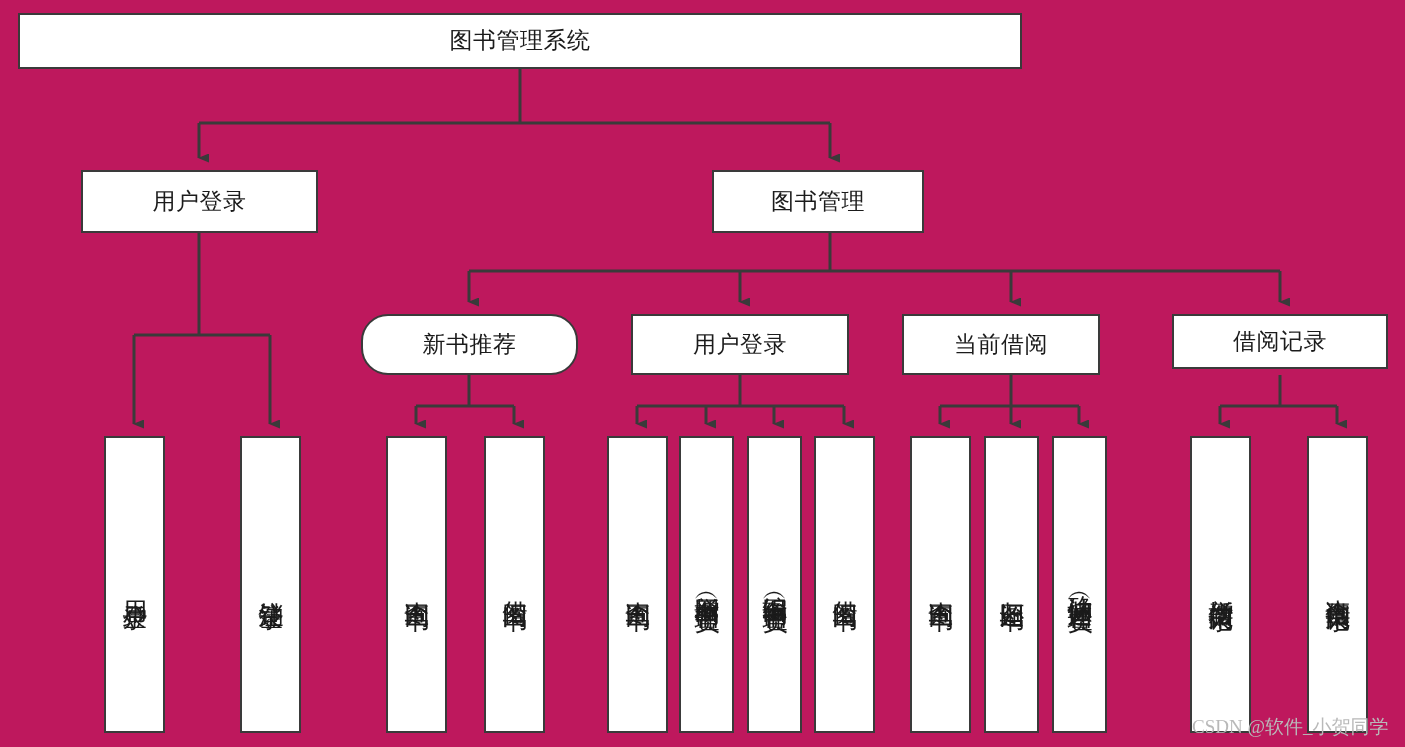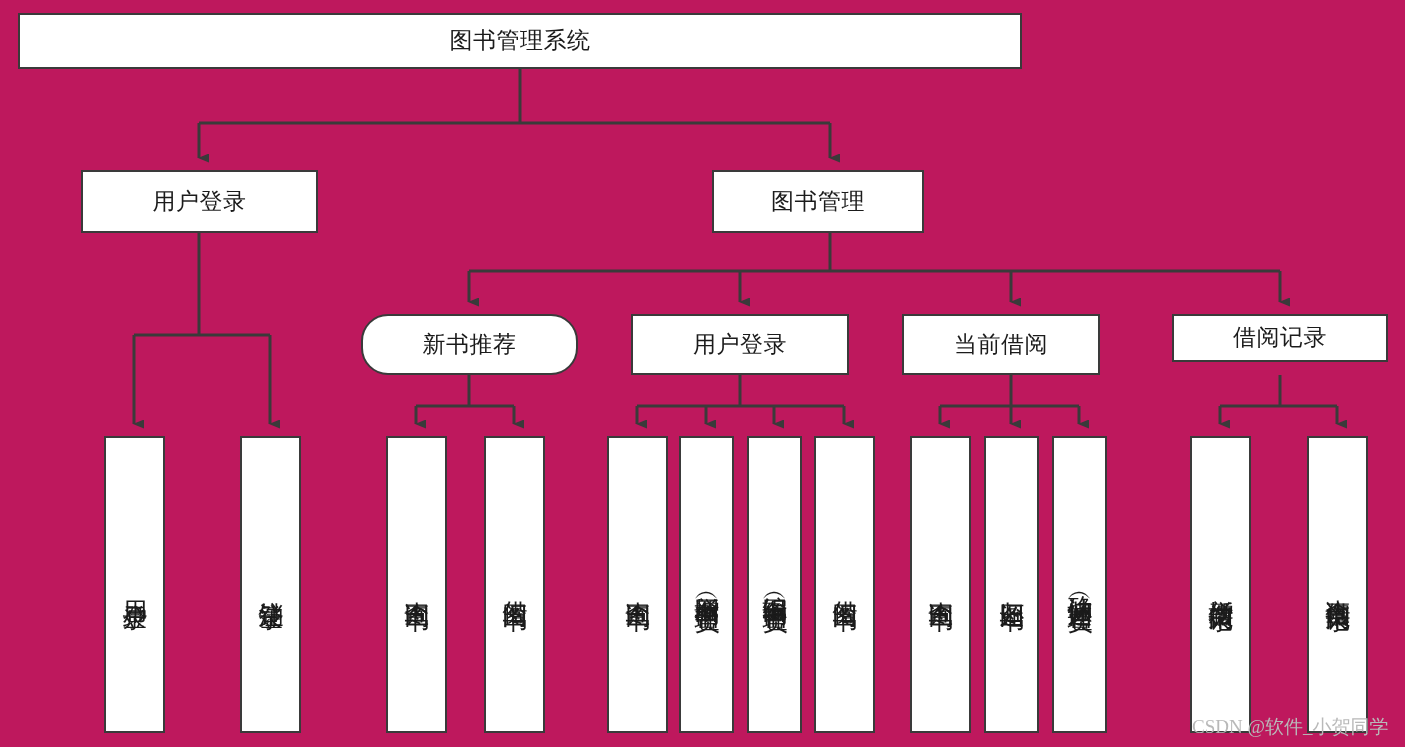--- a/index.html
+++ b/index.html
@@ -134,21 +134,21 @@
 
   <div class="node horiz" style="left:361px; top:314px; width:217px; height:61px;border-radius:27px;">
     <span class="label">新书推荐</span>
   </div>
   <div class="node horiz" style="left:631px; top:314px; width:218px; height:61px;">
     <span class="label">用户登录</span>
   </div>
   <div class="node horiz" style="left:902px; top:314px; width:198px; height:61px;">
     <span class="label">当前借阅</span>
   </div>
-  <div class="node horiz" style="left:1172px; top:314px; width:216px; height:48px;">
+  <div class="node horiz" style="left:1172px; top:314px; width:216px; height:55px;">
     <span class="label">借阅记录</span>
   </div>
 
   <div class="node vert" style="left:104px; top:436px; width:61px; height:297px;">
     <span class="label">用户登录</span>
   </div>
   <div class="node vert" style="left:240px; top:436px; width:61px; height:297px;">
     <span class="label">注销登录</span>
   </div>
   <div class="node vert" style="left:386px; top:436px; width:61px; height:297px;">

